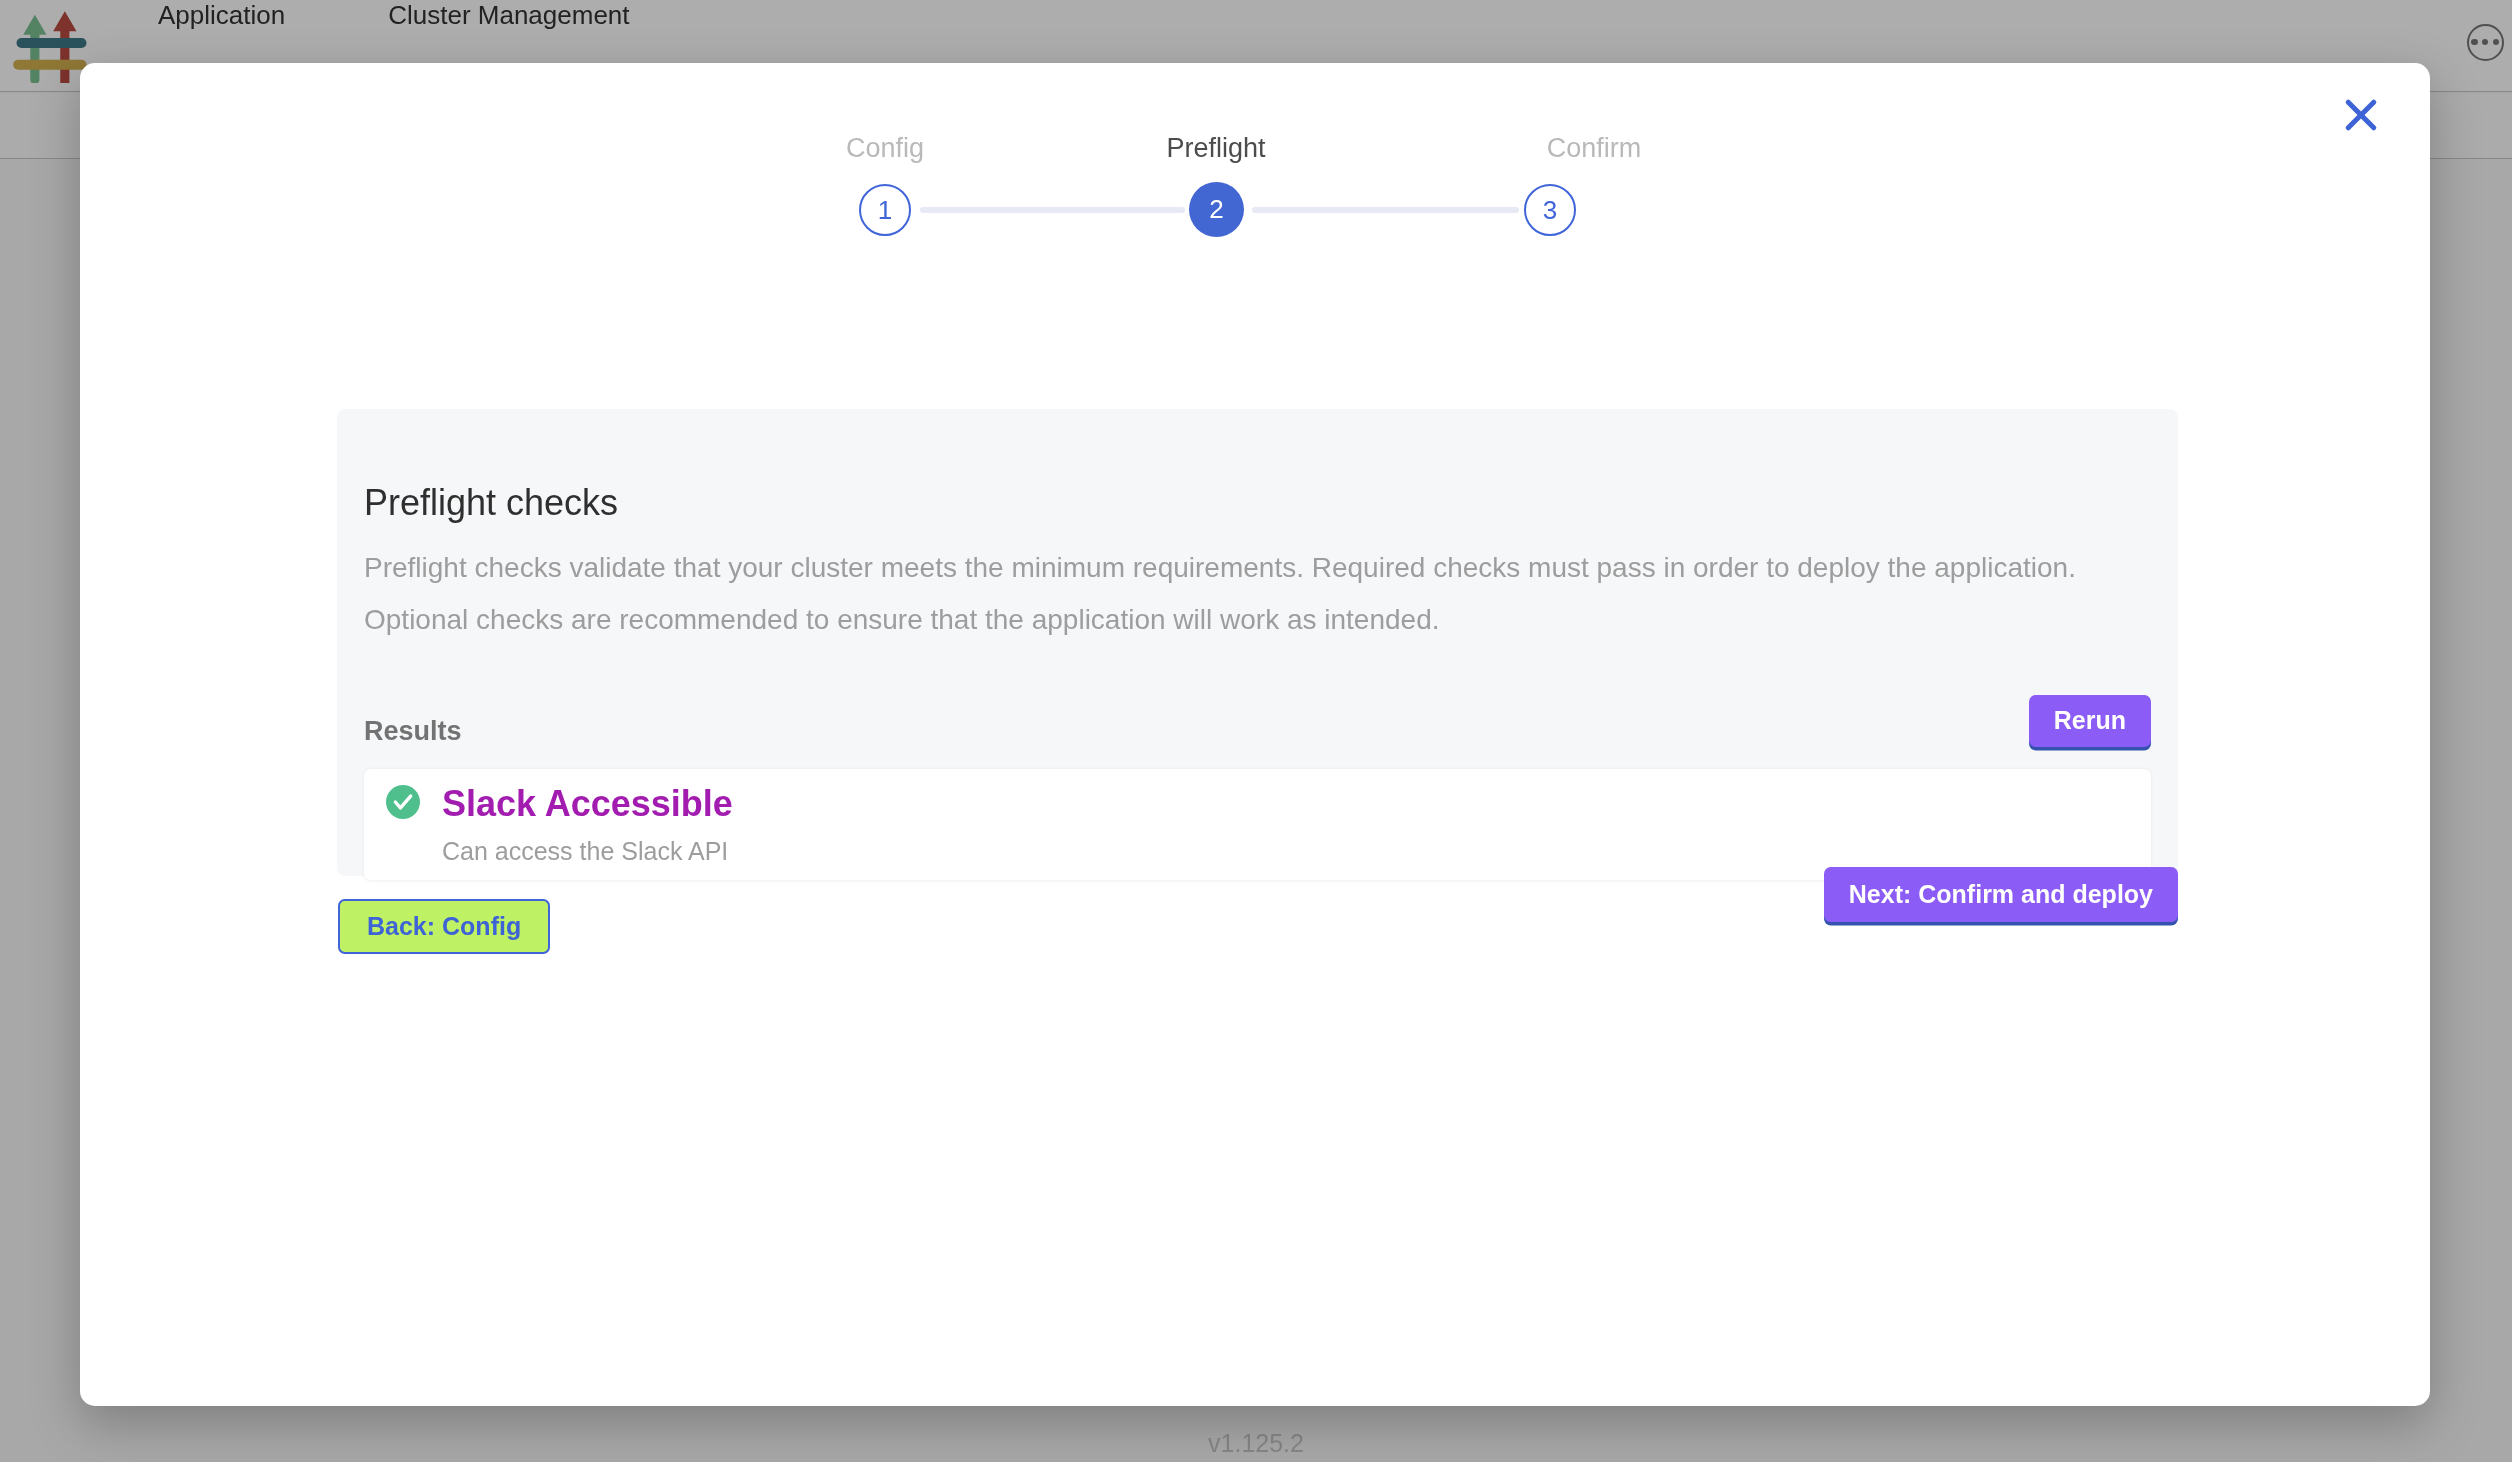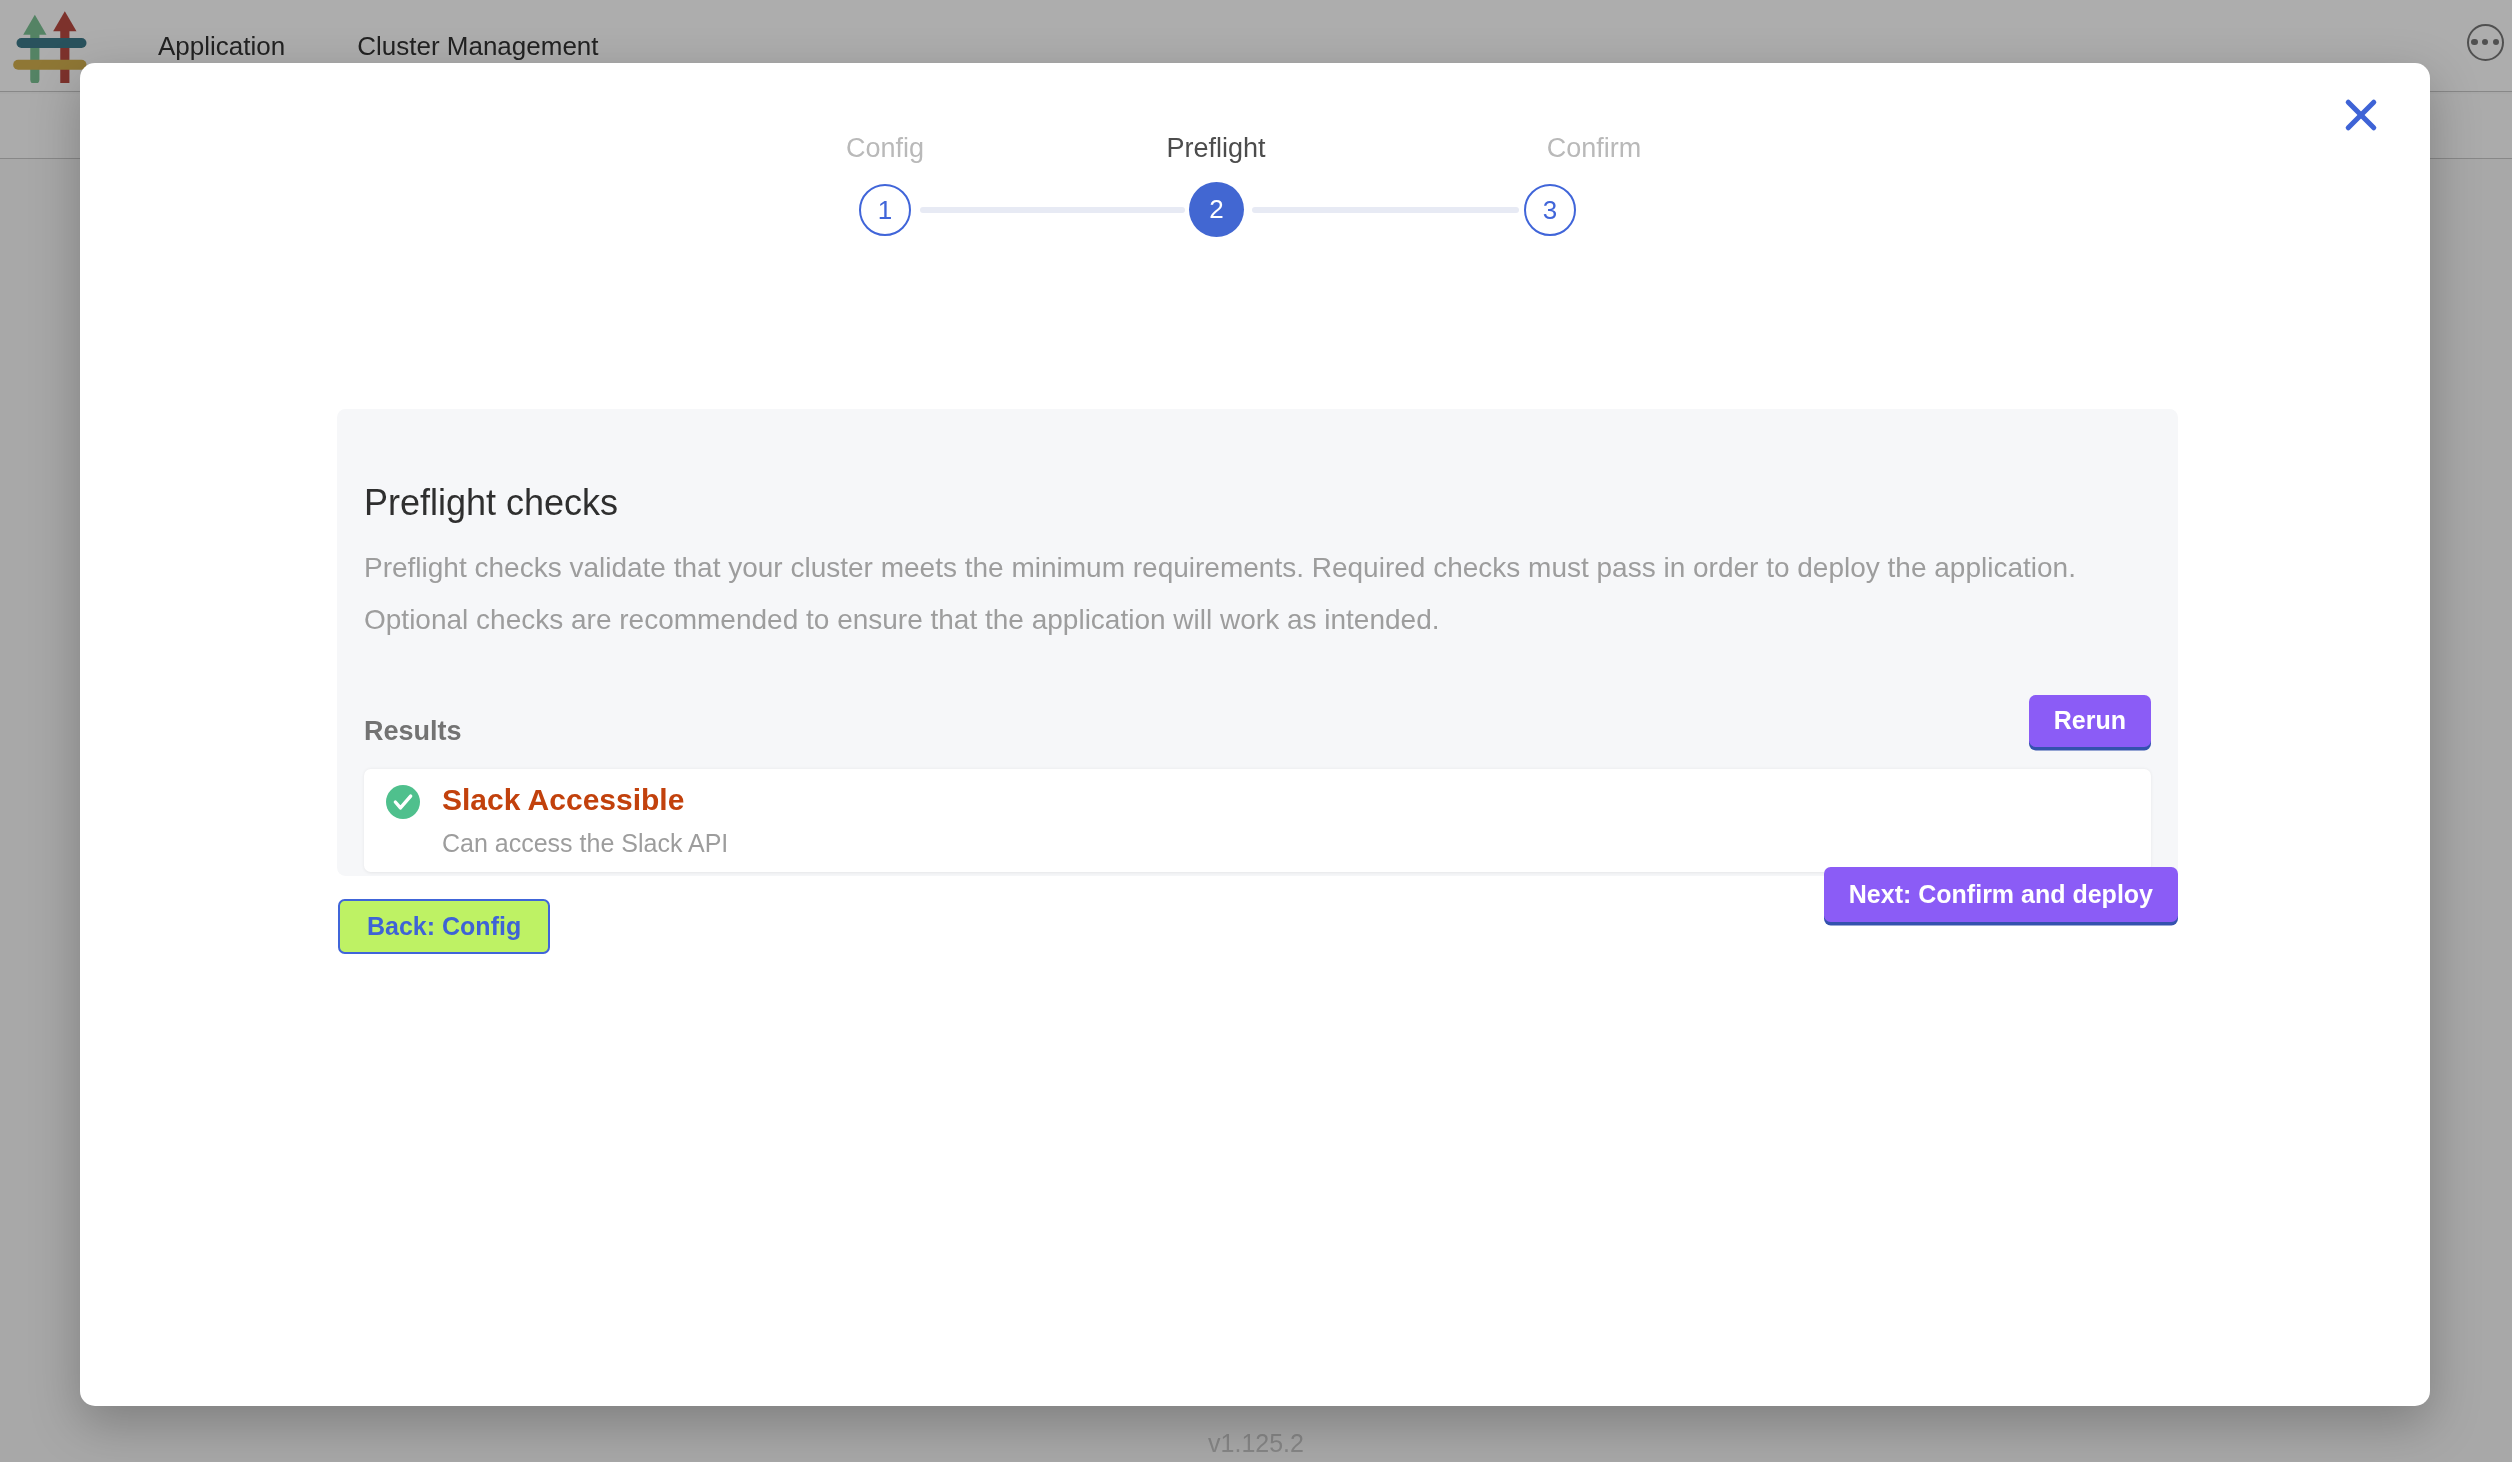--- a/index.html
+++ b/index.html
@@ -3,21 +3,21 @@
 <meta charset="utf-8">
 <style>
   * { margin:0; padding:0; box-sizing:border-box; }
   body { font-family:"Liberation Sans", sans-serif; background:#555; }
   .page { position:relative; width:2512px; height:1462px; background:#f8f8f8; overflow:hidden; }
 
   
   .navbar { position:absolute; top:0; left:0; width:100%; height:92px; background:#ffffff;
             border-bottom:1.7px solid #c9c9c9; display:flex; align-items:center; }
   .logo { position:absolute; left:13.4px; top:8.4px; width:87px; height:75px; }
-  .nav-tabs { position:absolute; left:158px; top:0; height:92px; display:flex; align-items:center; gap:72px; }
+  .nav-tabs { position:absolute; left:158px; top:0; height:92px; display:flex; align-items:flex-start; gap:103px; }
   .nav-tab { font-size:26px; color:#333333; cursor:pointer; }
   .nav-menu { position:absolute; right:8.4px; top:23.5px; width:37px; height:37px; border:2.5px solid #777777;
               border-radius:50%; display:flex; align-items:center; justify-content:center; gap:4.2px; }
   .nav-menu i { width:6.7px; height:6.7px; border-radius:50%; background:#777777; }
   .subbar { position:absolute; top:94px; left:0; width:100%; height:65px; background:#fdfdfd;
             border-bottom:1.7px solid #c9c9c9; }
   .footer-version { position:absolute; top:1429px; left:0; width:100%; text-align:center;
                     font-size:25px; color:#c6c6c6; }
 
   
@@ -46,21 +46,21 @@
   .results-title { font-size:27px; font-weight:bold; color:#737373; }
   .btn-primary { background:#8b5cf6; color:#ffffff; font-size:25px; font-weight:bold;
                  font-family:"Liberation Sans", sans-serif;
                  border:none; border-radius:6.7px; height:52px; padding:0 25px;
                  box-shadow:0 3.4px 0 #3452ae; cursor:pointer; }
   .check-card { margin-top:22px; background:#ffffff; border-radius:6.7px; min-height:90px;
                 box-shadow:0 0.8px 3.4px rgba(0,0,0,0.07); padding:14.3px 22px;
                 display:flex; align-items:flex-start; }
   .check-icon { width:34px; height:34px; flex:0 0 34px; margin-top:1.7px; }
   .check-text { margin-left:22px; }
-  .check-name { font-size:30px; font-weight:bold; color:#c2410c; }
+  .check-name { font-size:36px; font-weight:bold; color:#a21caf; }
   .check-detail { margin-top:11.7px; font-size:25px; color:#9d9d9d; }
 
   
   .btn-back { position:absolute; left:258px; top:836px; height:55px; padding:0 27px;
               background:#bef264; border:2.5px solid #4065d9; border-radius:6.7px;
               color:#3e63d6; font-size:25px; font-weight:bold;
               font-family:"Liberation Sans", sans-serif; cursor:pointer; }
   .btn-next { position:absolute; right:252px; top:804px; height:55px; }
 </style>
 </head>

